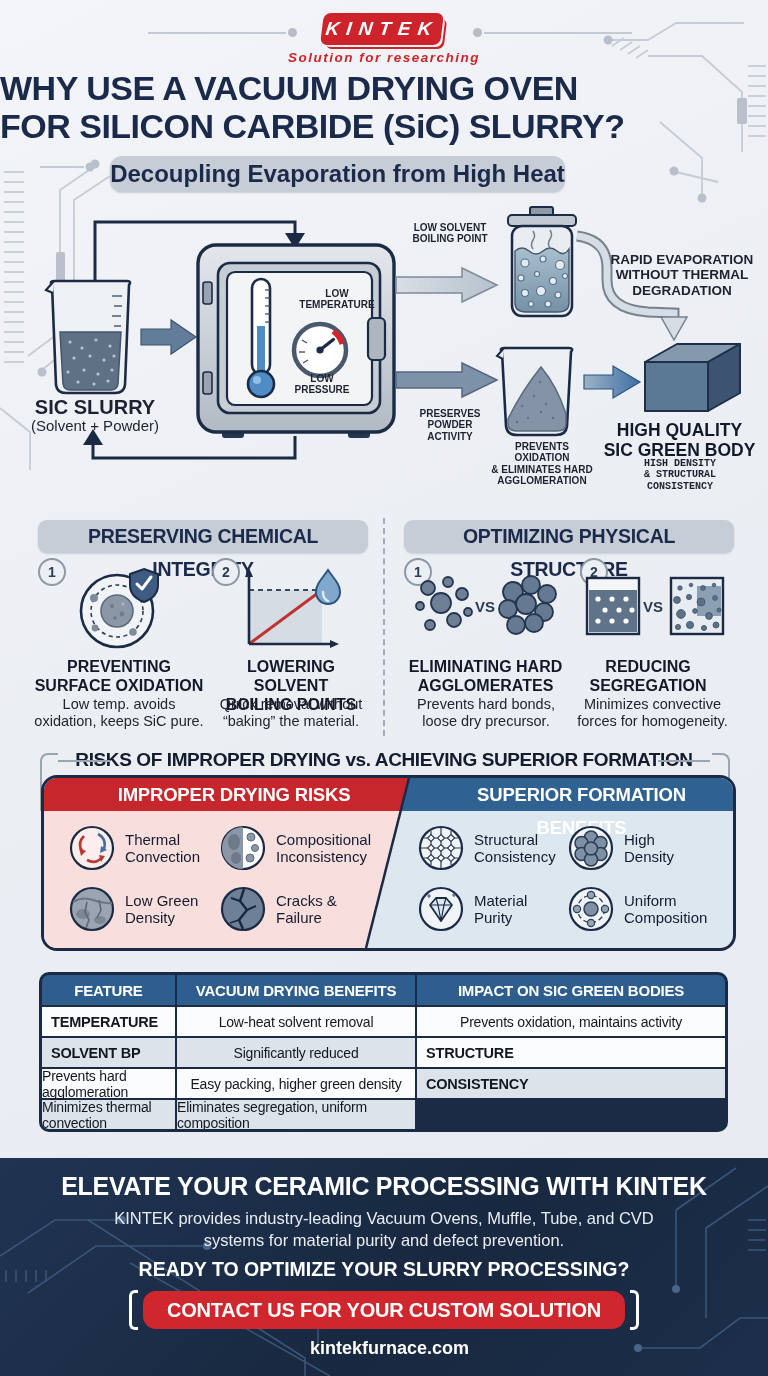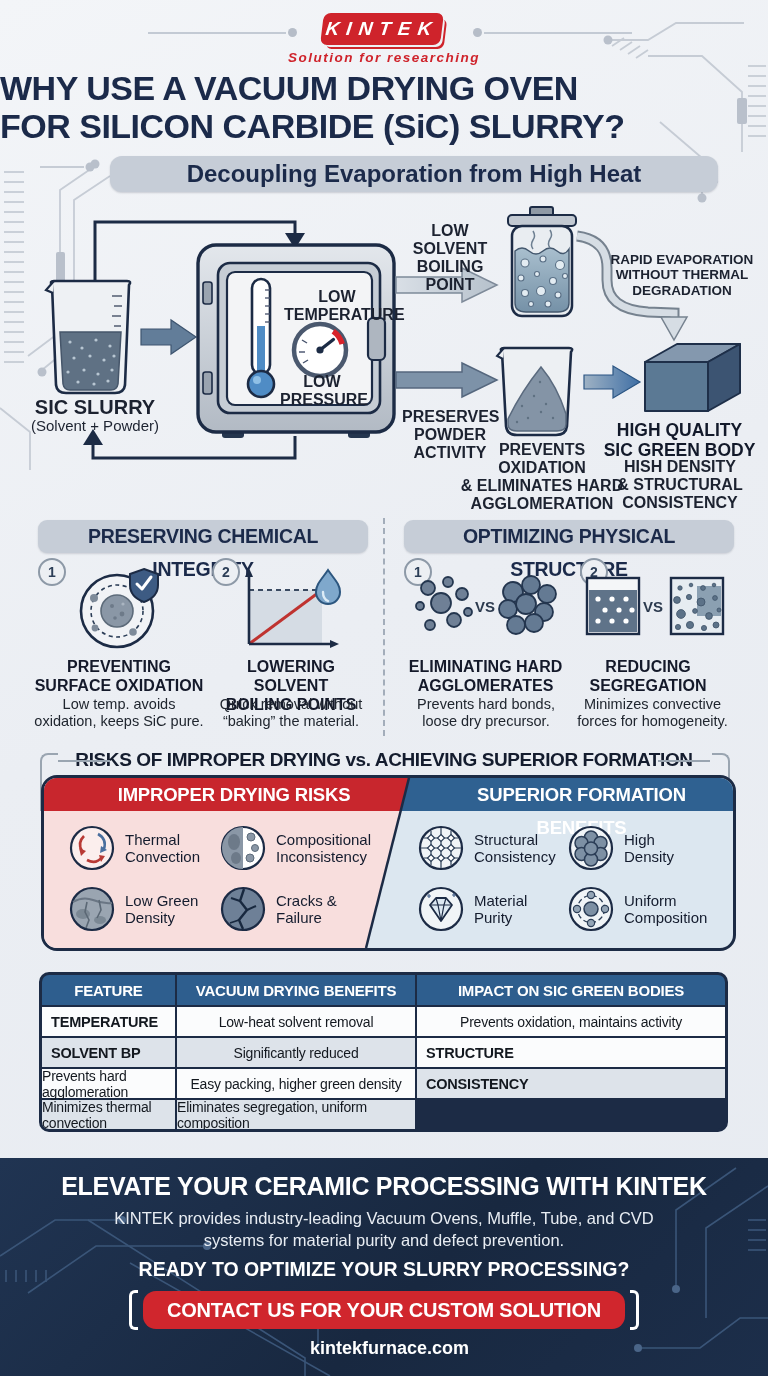--- a/index.html
+++ b/index.html
@@ -13,27 +13,27 @@
   .hline{position:absolute;height:2px;background:#c3cad4;top:32px;}
   .hdot{position:absolute;width:9px;height:9px;border-radius:50%;background:#b6bdc8;top:28px;}
   .logo-box{position:absolute;left:322px;top:13px;width:120px;height:32px;background:#cf232b;
             border-radius:7px;transform:skewX(-7deg);box-shadow:3px 3px 0 -1px #eef0f4,5px 5px 0 -1px #cf232b;
             color:#fff;font-weight:bold;font-style:italic;font-size:19px;letter-spacing:7px;
             text-align:center;line-height:32px;}
   .tagline{position:absolute;left:0;right:0;top:50px;text-align:center;color:#cf232b;
            font-weight:bold;font-style:italic;font-size:13.5px;letter-spacing:1.5px;}
   .main-title{position:absolute;left:0;right:0;top:70px;font-weight:800;
               font-size:34px;line-height:1.11;color:#1b2a4a;letter-spacing:-0.5px;}
-  .subtitle-pill{position:absolute;left:110px;top:156px;width:608px;height:36px;background:#c6cdd7;
+  .subtitle-pill{position:absolute;left:110px;top:156px;width:455px;height:36px;background:#c6cdd7;
                  border-radius:12px;text-align:center;line-height:36px;font-weight:bold;font-size:24px;
                  color:#1b2a4a;box-shadow:0 1px 2px rgba(20,30,50,.18);}
 
   
   .diagram{position:absolute;left:0;top:200px;width:768px;height:310px;}
-  .dlabel{position:absolute;font-weight:bold;color:#1c2230;font-size:16px;line-height:1.13;text-align:center;}
+  .dlabel{position:absolute;font-weight:bold;color:#1c2230;font-size:10px;line-height:1.13;text-align:center;}
 
   
   .benefits{position:absolute;left:0;top:510px;width:768px;height:235px;}
   .pill{position:absolute;height:33px;background:#c6cdd7;border-radius:9px;text-align:center;
         line-height:33px;font-weight:bold;font-size:19.5px;color:#1b2a4a;letter-spacing:-0.3px;
         box-shadow:0 1px 2px rgba(20,30,50,.15);}
   .vdash{position:absolute;left:383px;top:8px;height:218px;border-left:2px dashed #a3adba;}
   .numbadge{position:absolute;width:24px;height:24px;border-radius:50%;background:#eceff3;
             border:2px solid #8d99a7;text-align:center;line-height:24px;font-weight:bold;
             font-size:14px;color:#2c3e57;}
@@ -329,21 +329,21 @@
 DEGRADATION</div>
     <div class="dlabel pre" style="left:402px;top:208px;width:96px;">PRESERVES
 POWDER
 ACTIVITY</div>
     <div class="dlabel pre" style="left:452px;top:241px;width:180px;">PREVENTS
 OXIDATION
 &amp; ELIMINATES HARD
 AGGLOMERATION</div>
     <div class="dlabel pre" style="left:597px;top:221px;width:165px;font-size:17.5px;color:#12192a;">HIGH QUALITY
 SIC GREEN BODY</div>
-    <div class="dlabel pre" style="left:605px;top:258px;width:150px;">HISH DENSITY
+    <div class="dlabel pre" style="left:605px;top:258px;width:150px;font-family:Liberation Mono, monospace;">HISH DENSITY
 &amp; STRUCTURAL
 CONSISTENCY</div>
   </div>
 
   <div class="benefits">
     <div class="pill" style="left:38px;top:10px;width:330px;">PRESERVING CHEMICAL INTEGRITY</div>
     <div class="pill" style="left:404px;top:10px;width:330px;">OPTIMIZING PHYSICAL STRUCTURE</div>
     <div class="vdash"></div>
 
     <div class="numbadge" style="left:38px;top:48px;">1</div>

